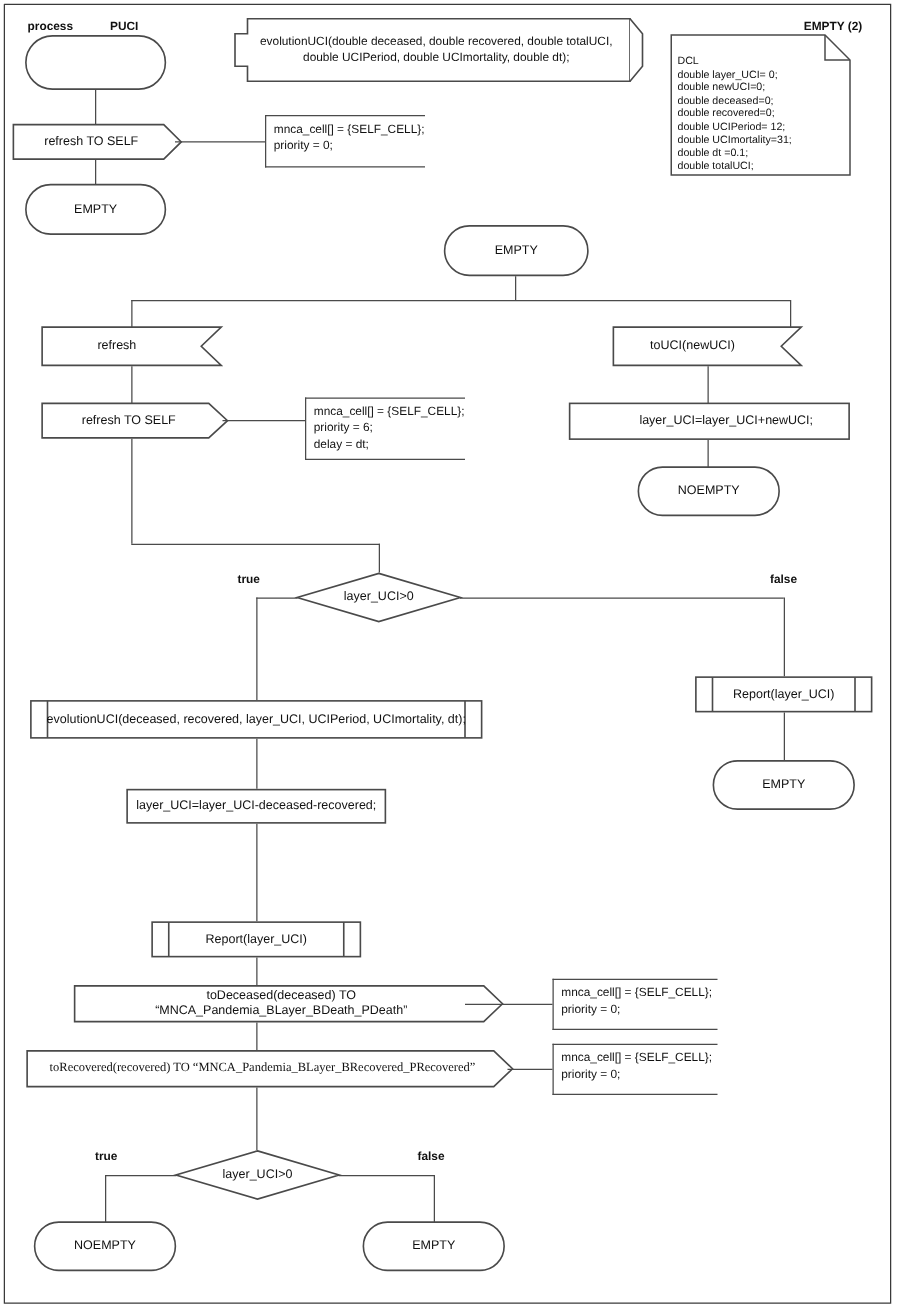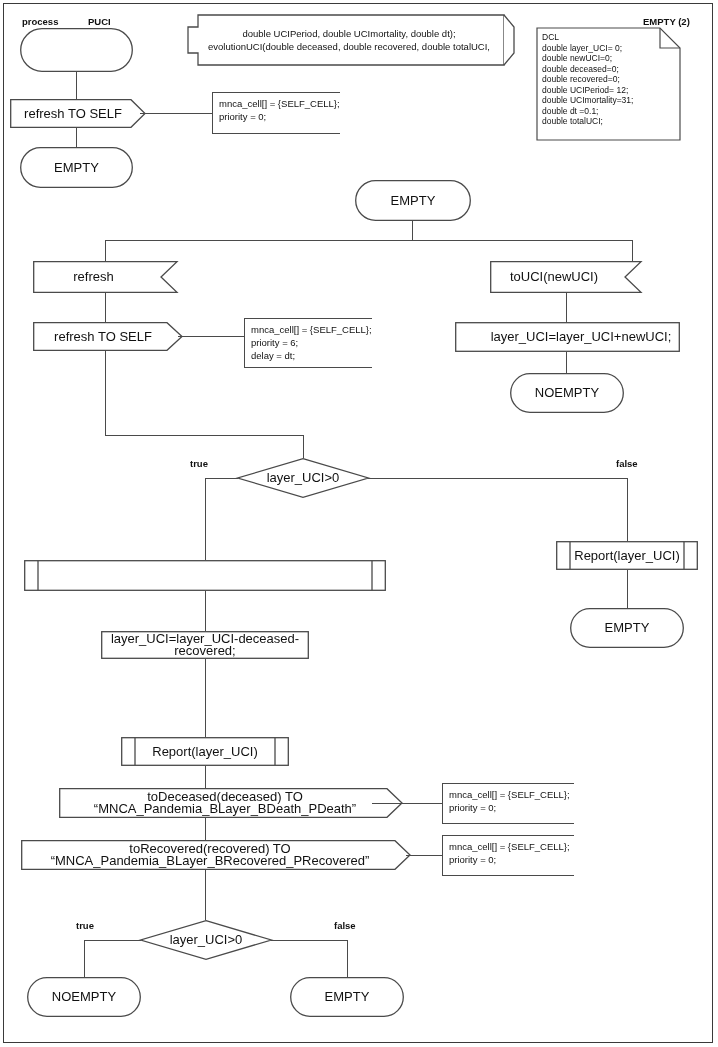--- a/index.html
+++ b/index.html
@@ -51,21 +51,21 @@
   .shape {
     position: absolute;
   }
   .shape svg { display: block; overflow: visible; }
   .shape .txt {
     position: absolute;
     left: 0; right: 0;
     top: 50%;
     transform: translateY(-50%);
     text-align: center;
-    font-size: 13px;
+    font-size: 10px;
     color: #111111;
     line-height: 12px;
     pointer-events: none;
     padding: 0 6px;
     box-sizing: border-box;
   }
   .shape.state .txt,
   .shape.task .txt,
   .shape.proccall .txt,
   .shape.decision .txt { }
@@ -86,20 +86,21 @@
   .comment div { white-space: nowrap; }
 
   
   .note {
     position: absolute;
     font-size: 8.5px;
     color: #111111;
     line-height: 10.5px;
     padding: 4px 5px;
     box-sizing: border-box;
+    margin-top: 11px;
   }
   .note .note-lines { position: relative; z-index: 2; }
   .note .note-lines div { white-space: nowrap; }
 
   .procdecl-text {
     position: absolute;
     left: 0; right: 0; top: 50%;
     transform: translateY(-50%);
     text-align: center;
     font-size: 9.5px;
@@ -120,22 +121,22 @@
   <div class="lbl bold" style="left:22px; top:16px;">process</div>
   <div class="lbl" style="left:88px; top:16px;">PUCI</div>
   <div class="lbl" style="left:643px; top:16px;">EMPTY (2)</div>
 
   <div class="shape" style="left:186px; top:15px; width:330px; height:50px;">
     <svg width="330" height="50" viewBox="0 0 330 50">
       <path d="M 12 0 L 318 0 L 318 50 L 12 50 L 12 38 L 2 38 L 2 12 L 12 12 Z" fill="#ffffff" stroke="#4a4a4a" stroke-width="1.3"></path>
       <path d="M 318 0 L 328 12 L 328 38 L 318 50" fill="#ffffff" stroke="#4a4a4a" stroke-width="1.3"></path>
     </svg>
     <div class="procdecl-text">
+      <div>evolutionUCI(double deceased, double recovered, double totalUCI,</div>
       <div>double UCIPeriod, double UCImortality, double dt);</div>
-      <div>evolutionUCI(double deceased, double recovered, double totalUCI,</div>
     </div>
   </div>
 
   <div class="shape" style="left:537px; top:28px; width:143px; height:112px;">
     <svg width="143" height="112" viewBox="0 0 143 112" style="position:absolute;left:0;top:0;">
       <path d="M 0 0 L 123 0 L 143 20 L 143 112 L 0 112 Z" fill="#ffffff" stroke="#4a4a4a" stroke-width="1.2"></path>
       <path d="M 123 0 L 123 20 L 143 20" fill="none" stroke="#4a4a4a" stroke-width="1.2"></path>
     </svg>
     <div class="note" style="left:0;top:0;width:143px;height:112px;">
       <div class="note-lines">
@@ -280,20 +281,21 @@
     </svg>
     <div class="txt">EMPTY</div>
   </div>
 
   <div class="shape proccall" style="left:24px; top:560px; width:362px; height:31px;">
     <svg width="362" height="31" viewBox="0 0 362 31">
       <rect x="0.7" y="0.7" width="360.6" height="29.6" fill="#ffffff" stroke="#4a4a4a" stroke-width="1.3"></rect>
       <line x1="14" y1="0.7" x2="14" y2="30.3" stroke="#4a4a4a" stroke-width="1.3"></line>
       <line x1="348" y1="0.7" x2="348" y2="30.3" stroke="#4a4a4a" stroke-width="1.3"></line>
     </svg>
+    <div class="txt">evolutionUCI(deceased, recovered, layer_UCI, UCIPeriod, UCImortality, dt);</div>
   </div>
 
   <div class="ln-v" style="left:205px; top:591px; height:40px;"></div>
 
   <div class="shape task" style="left:101px; top:631px; width:208px; height:28px;">
     <svg width="208" height="28" viewBox="0 0 208 28">
       <rect x="0.7" y="0.7" width="206.6" height="26.6" fill="#ffffff" stroke="#4a4a4a" stroke-width="1.3"></rect>
     </svg>
     <div class="txt">layer_UCI=layer_UCI-deceased-recovered;</div>
   </div>
@@ -319,21 +321,21 @@
   </div>
 
   <div class="ln-h" style="left:372px; top:803px; width:70px;"></div>
   <div class="comment" style="left:442px; top:783px; width:132px; height:41px;">
     <div>mnca_cell[] = {SELF_CELL};</div>
     <div>priority = 0;</div>
   </div>
 
   <div class="ln-v" style="left:205px; top:818px; height:23px;"></div>
 
-  <div class="shape output" style="left:21px; top:840px; width:390px; height:30px;">
+  <div class="shape output" style="left:21px; top:840px; width:390px; height:30px;font-family:Liberation Serif, serif;">
     <svg width="390" height="30" viewBox="0 0 390 30">
       <path d="M 0.7 0.7 L 374 0.7 L 389 15 L 374 29.3 L 0.7 29.3 Z" fill="#ffffff" stroke="#4a4a4a" stroke-width="1.3"></path>
     </svg>
     <div class="txt" style="padding-right:18px;">toRecovered(recovered) TO “MNCA_Pandemia_BLayer_BRecovered_PRecovered”</div>
   </div>
 
   <div class="ln-h" style="left:406px; top:855px; width:36px;"></div>
   <div class="comment" style="left:442px; top:835px; width:132px; height:41px;">
     <div>mnca_cell[] = {SELF_CELL};</div>
     <div>priority = 0;</div>

